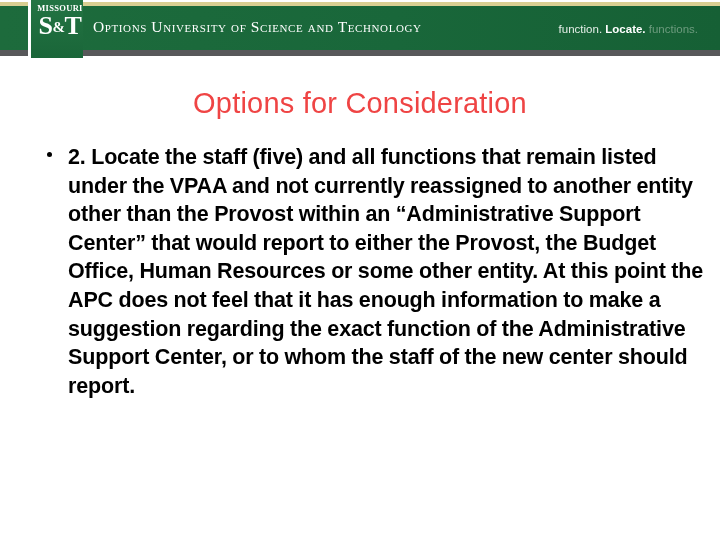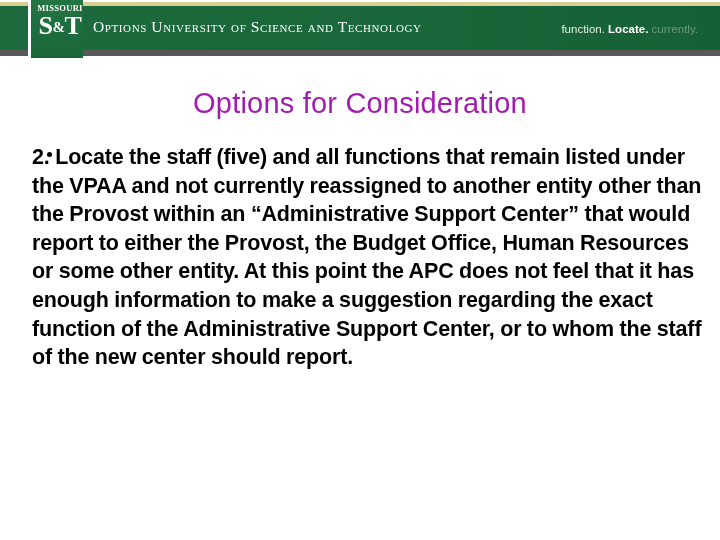--- a/index.html
+++ b/index.html
@@ -158,38 +158,38 @@
     font-weight: normal;
   }
 
   
   .slide-title {
     position: absolute;
     left: 0;
     top: 67px;
     width: 720px;
     text-align: center;
-    color: #a21caf;
+    color: #ef4444;
     font-family: "Liberation Sans", sans-serif;
     font-size: 29px;
     font-weight: normal;
     letter-spacing: 0.2px;
     line-height: 1.2;
   }
 
   
   .body-area {
     position: absolute;
     left: 0;
     top: 143px;
     width: 720px;
   }
   .bullet-row {
     position: relative;
-    padding-left: 32px;
+    padding-left: 68px;
     padding-right: 14px;
   }
   .bullet-dot {
     position: absolute;
     left: 47px;
     top: 9px;
     width: 5px;
     height: 5px;
     background: #000000;
     border-radius: 50%;
@@ -221,21 +221,21 @@
 
   <div class="logo-block">
     <div class="logo-inner">
       <div class="logo-missouri">Missouri</div>
       <div class="logo-st"><span>S</span><span class="amp">&amp;</span><span>T</span></div>
     </div>
   </div>
 
   <div class="wordmark">Options University of Science and Technology</div>
 
-  <div class="tagline"><span class="tag-discover">function.</span> <span class="tag-create">Locate.</span> <span class="tag-innovate">currently.</span></div>
+  <div class="tagline"><span class="tag-discover">function.</span> <span class="tag-create">Locate.</span> <span class="tag-innovate">functions.</span></div>
 
   <h1 class="slide-title">Options for Consideration</h1>
 
   <div class="body-area">
     <div class="bullet-row">
       <span class="bullet-dot"></span>
       <div class="bullet-text">2. Locate the staff (five) and all functions that remain listed under the VPAA and not currently reassigned to another entity other than the Provost within an “Administrative Support Center” that would report to either the Provost, the Budget Office, Human Resources or some other entity. At this point the APC does not feel that it has enough information to make a suggestion regarding the exact function of the Administrative Support Center, or to whom the staff of the new center should report.</div>
     </div>
   </div>
 

